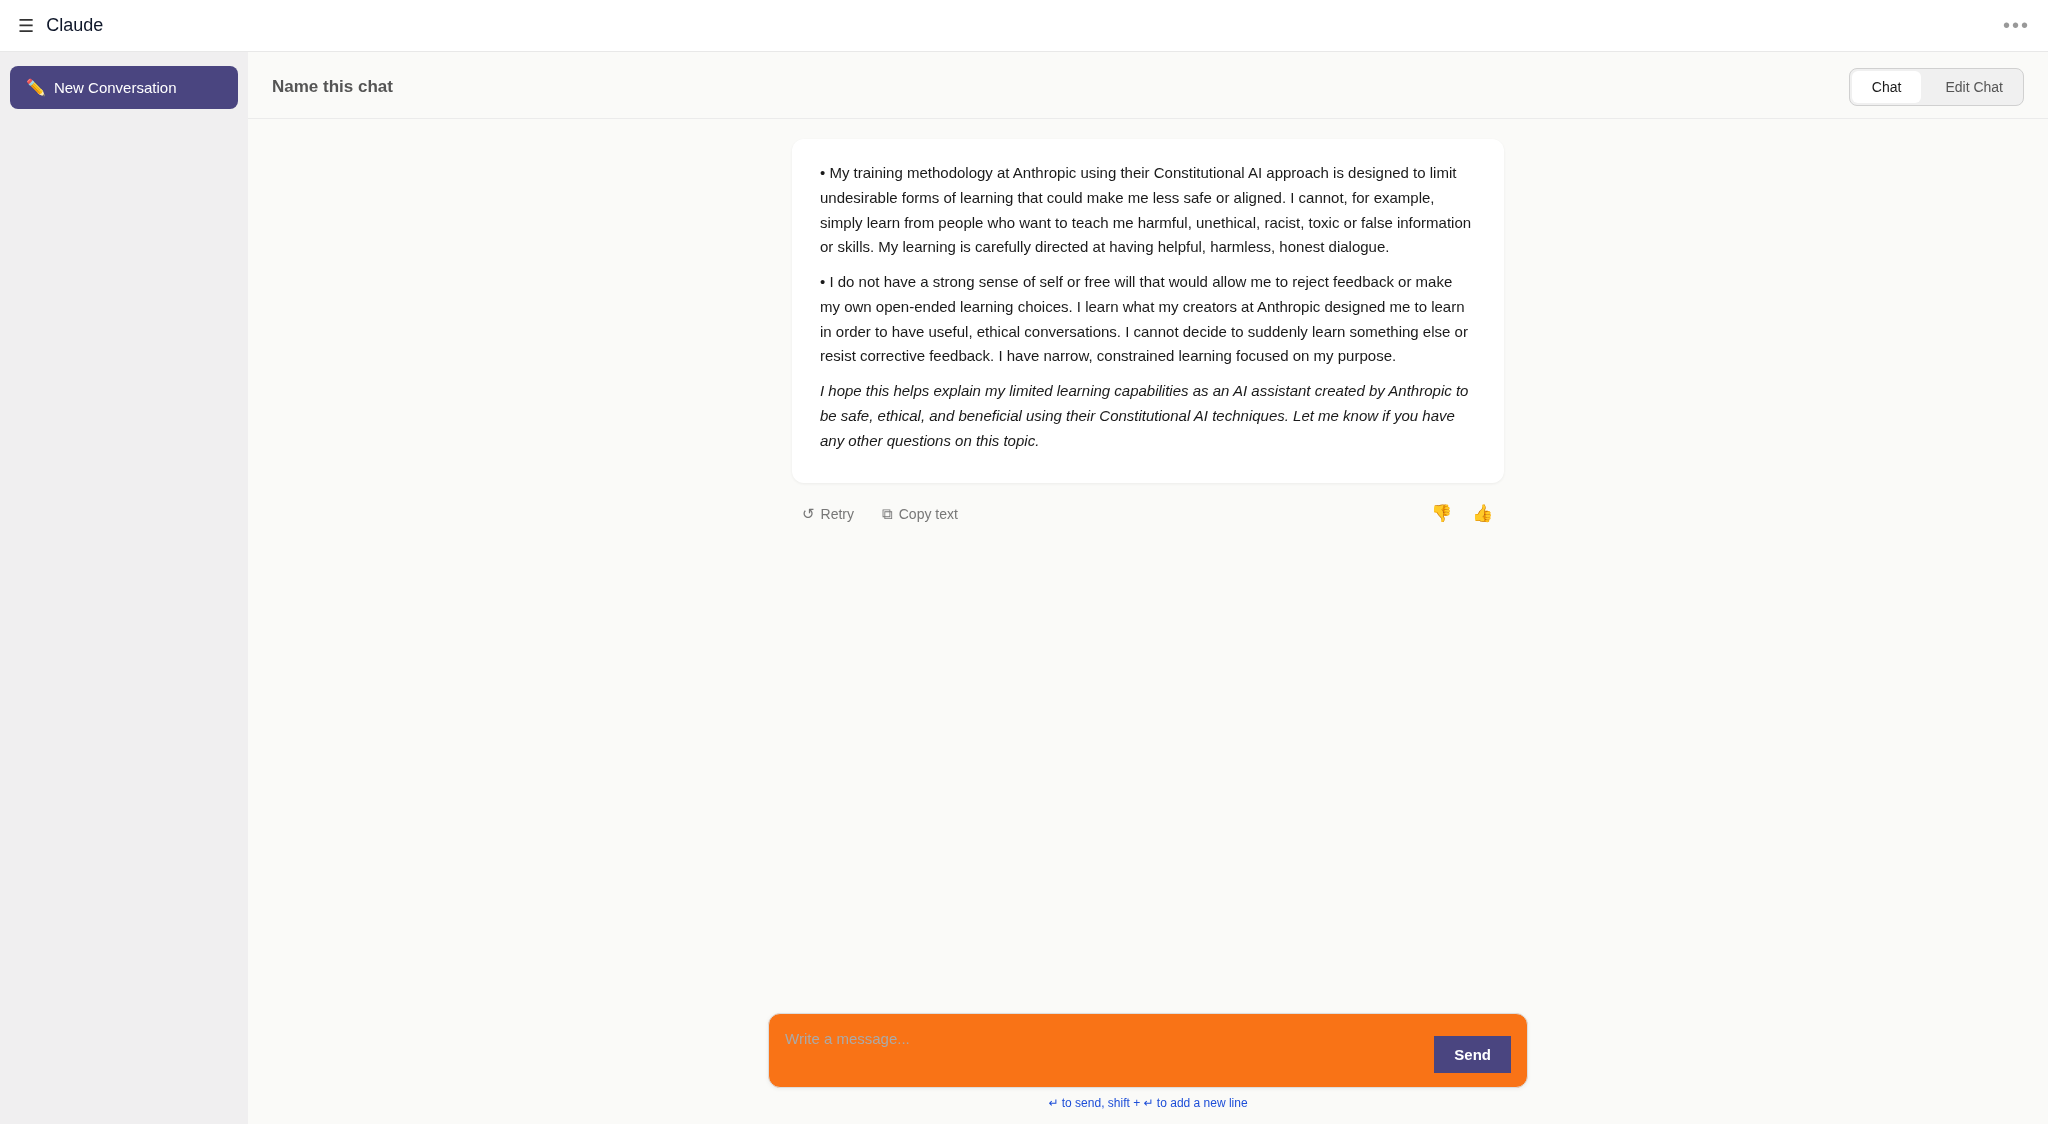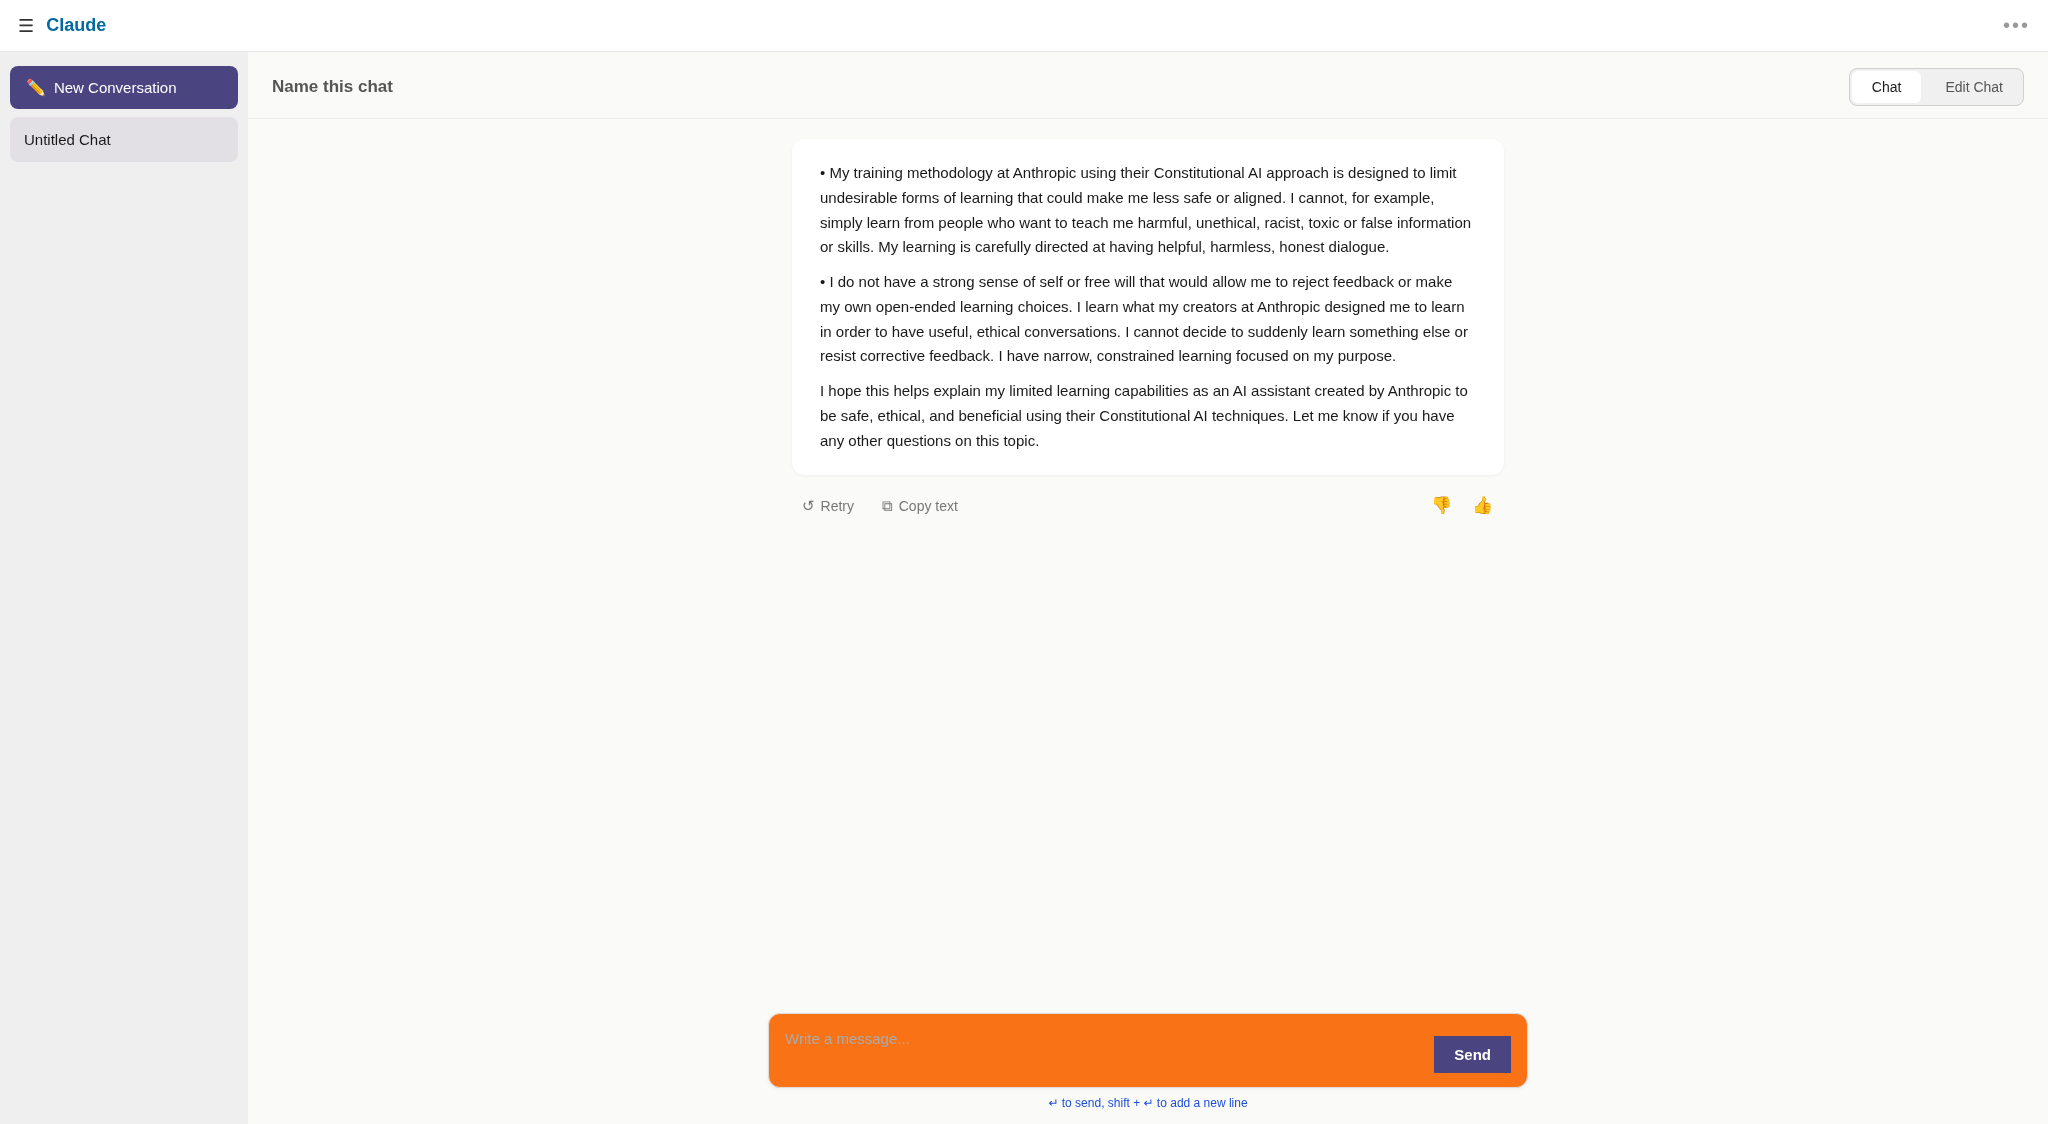--- a/index.html
+++ b/index.html
@@ -28,22 +28,22 @@
       align-items: center;
       gap: 12px;
     }
     .hamburger-icon {
       font-size: 18px;
       color: #333;
       cursor: pointer;
     }
     .app-title {
       font-size: 18px;
-      font-weight: 700;
-      color: #0369a1;
+      font-weight: 400;
+      color: #0f172a;
     }
     .topbar-right {
       color: #999;
       font-size: 20px;
       cursor: pointer;
       letter-spacing: 2px;
     }
 
     
     .main-layout {
@@ -162,21 +162,22 @@
       font-size: 15px;
       line-height: 1.65;
       color: #1a1a1a;
       box-shadow: 0 1px 3px rgba(0,0,0,0.06);
       margin-bottom: 8px;
     }
     .assistant-message p {
       margin-bottom: 10px;
     }
     .assistant-message p:last-child {
-      margin-bottom: 0;
+      margin-bottom: 8px;
+      font-style: italic;
     }
 
     
     .message-actions {
       display: flex;
       align-items: center;
       justify-content: space-between;
       padding: 8px 4px 16px 4px;
     }
     .actions-left {
@@ -282,23 +283,20 @@
   <span class="topbar-right">•••</span>
 </div>
 
 <div class="main-layout">
 
   <div class="sidebar">
     <button class="new-conversation-btn">
       <span class="new-conv-icon">✏️</span>
       <span>New Conversation</span>
     </button>
-    <div class="chat-list-item">
-      <span>Untitled Chat</span>
-    </div>
   </div>
 
   <div class="content-area">
 
     <div class="chat-header">
       <span class="chat-title">Name this chat</span>
       <div class="header-tabs">
         <button class="header-tab active">Chat</button>
         <button class="header-tab">Edit Chat</button>
       </div>

